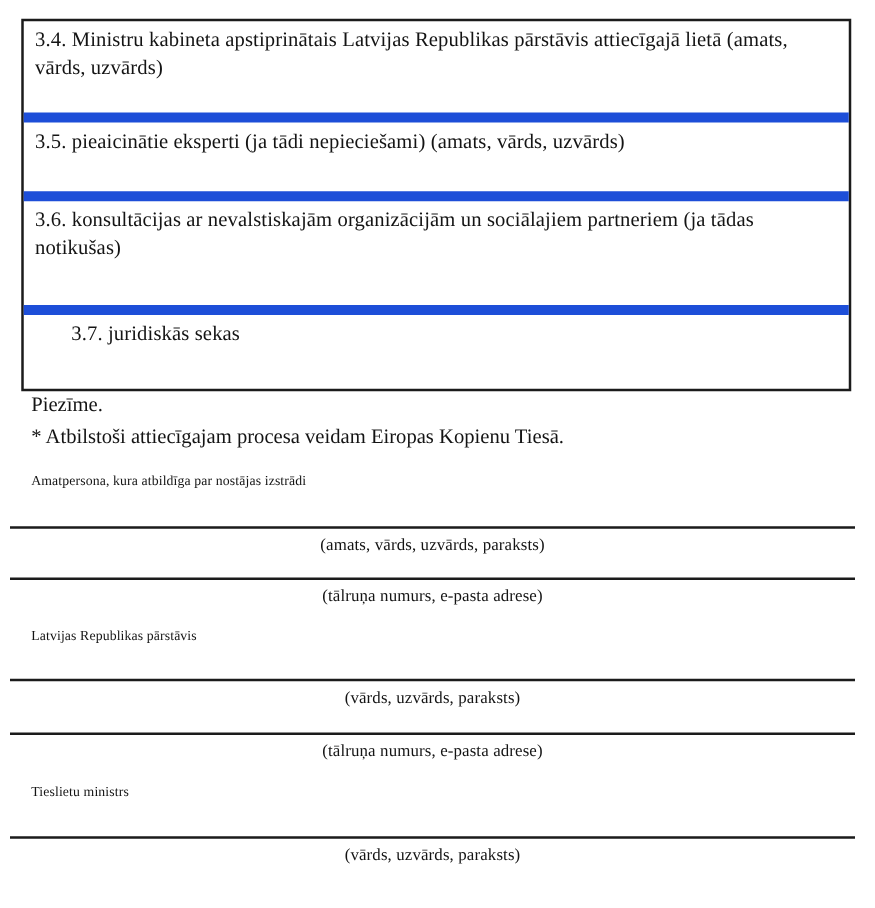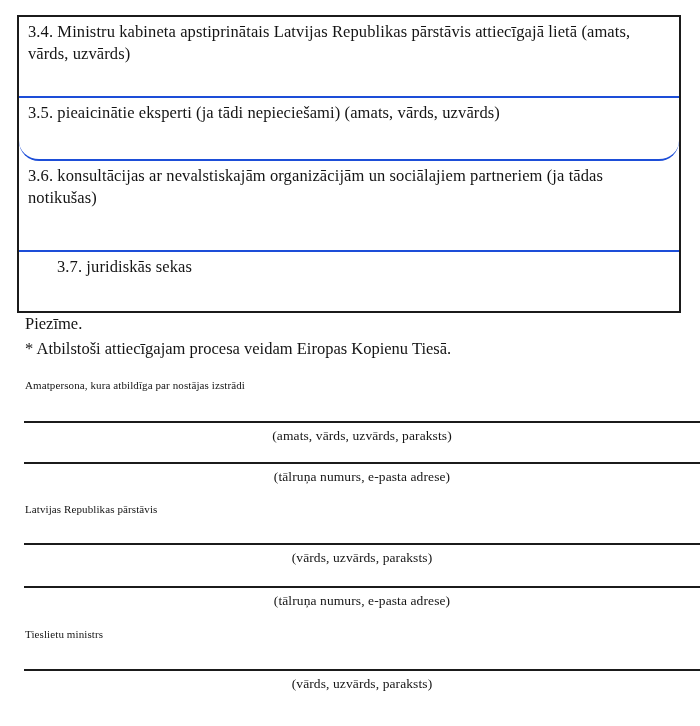--- a/index.html
+++ b/index.html
@@ -16,29 +16,29 @@
 
   
   .form-table {
     position: absolute;
     left: 17px;
     top: 15px;
     width: 664px;
     border: 2px solid #1b1b1b;
   }
   .form-row {
-    border-bottom: 2px solid #1d4ed8;
+    border-bottom: 8px solid #1d4ed8;
     padding: 4px 14px 0 9px;
     font-size: 16.5px;
     line-height: 21.5px;
     letter-spacing: 0.1px;
   }
   .form-row:last-child { border-bottom: none; margin-left: 29px; }
   .row-34 { height: 81px; }
-  .row-35 { height: 63px; border-radius: 20px; }
+  .row-35 { height: 63px; }
   .row-36 { height: 91px; }
   .row-37 { height: 59px; }
 
   
   .note {
     position: absolute;
     left: 25px;
     top: 312px;
     font-size: 16.5px;
     line-height: 24.5px;
@@ -47,21 +47,21 @@
   
   .sig-heading {
     position: absolute;
     left: 25px;
     font-size: 11px;
     letter-spacing: 0.1px;
     white-space: nowrap;
   }
   .sig-line {
     position: absolute;
-    left: 24px;
+    left: 8px;
     width: 676px;
     border-top: 2px solid #1b1b1b;
     text-align: center;
     font-family: Liberation Serif, serif;
   }
   .sig-line .sig-label {
     display: inline-block;
     padding-top: 5px;
     font-size: 13.5px;
     letter-spacing: 0.1px;

